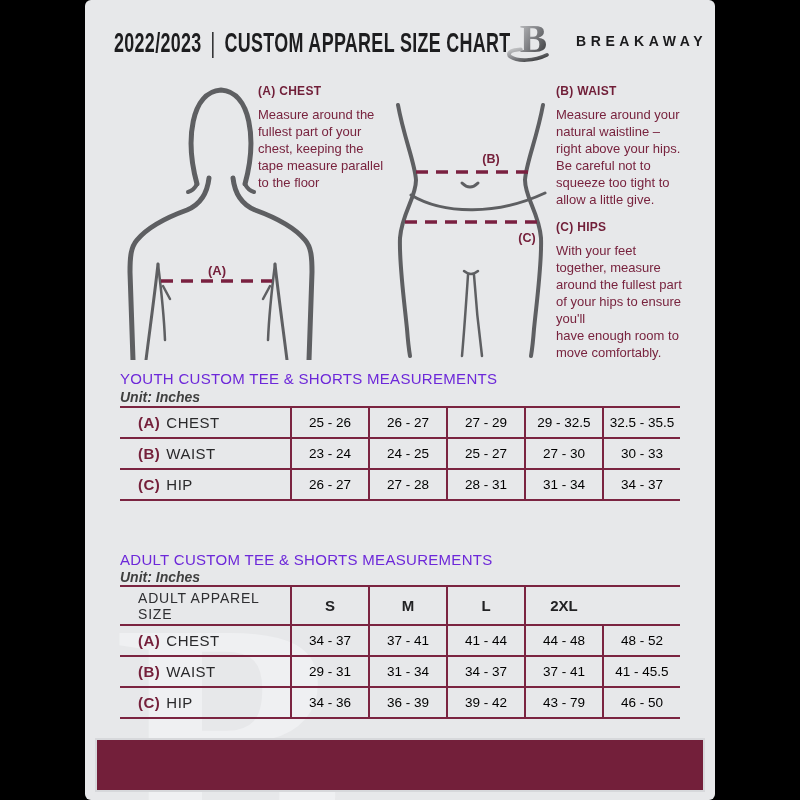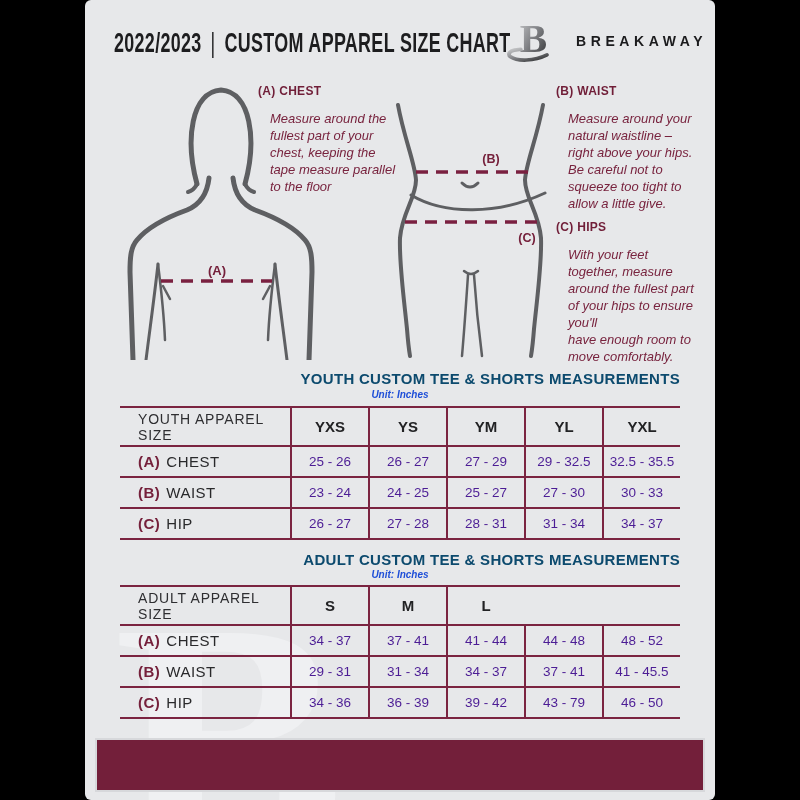--- a/index.html
+++ b/index.html
@@ -17,46 +17,46 @@
     display:inline-block; transform:scaleX(0.64); transform-origin:left center;
     font-weight:bold; font-size:28px; line-height:42px; color:#1D1D1F; letter-spacing:0.5px;
   }
   .hdr-sep { font-weight:400; margin:0 14px; color:#1D1D1F; }
   .logo { position:absolute; left:419px; top:11px; width:56px; height:56px; z-index:3; }
   .brand { position:absolute; left:491px; top:33px; font-size:14px; font-weight:bold;
     letter-spacing:4.6px; color:#1B1B1D; z-index:3;text-align:right; }
   
   .instr { position:absolute; z-index:2; }
   .instr h3 { margin:0 0 8px 0; font-size:12px; font-weight:bold; color:#701E38; letter-spacing:0.3px; }
-  .instr p { margin:12px; font-style:italic; font-size:13px; line-height:17px; color:#78233E; white-space:pre-line; }
+  .instr p { margin:0; font-size:13px; line-height:17px; color:#78233E; white-space:pre-line; }
   .pos-a { left:173px; top:84px;  width:160px; }
   .pos-b { left:471px; top:84px;  width:158px; }
   .pos-c { left:471px; top:220px; width:160px; }
   
   .fig-left  { position:absolute; left:40px;  top:80px;  z-index:1; }
   .fig-right { position:absolute; left:303px; top:103px; z-index:1; }
   
-  .sec-title { position:absolute; left:35px; width:560px; text-align:right; z-index:2;
-    font-weight:bold; font-size:15px; letter-spacing:0.3px; color:#0c4a6e; }
-  .sec-unit  { position:absolute; left:35px; width:560px; text-align:center; z-index:2;
-    font-style:italic; font-weight:bold; font-size:10px; color:#1d4ed8; }
+  .sec-title { position:absolute; left:35px; width:560px; text-align:left; z-index:2;
+    font-weight:normal; font-size:15px; letter-spacing:0.3px; color:#6d28d9; }
+  .sec-unit  { position:absolute; left:35px; width:560px; text-align:left; z-index:2;
+    font-style:italic; font-weight:bold; font-size:14px; color:#404040; }
   .t-youth-title { top:370px; } .t-youth-unit { top:389px; }
   .t-adult-title { top:551px; } .t-adult-unit { top:569px; }
   .stable { position:absolute; left:35px; width:560px; border-top:2px solid #7B2441; z-index:2; }
   .t-youth { top:406px; } .t-adult { top:585px; }
   .srow  { display:flex; border-bottom:2px solid #7B2441; }
   .shead { height:37px; } .sdata { height:29px; }
   .scell { display:flex; align-items:center; justify-content:center; box-sizing:border-box; }
   .scell.first { width:170px; justify-content:flex-start; padding-left:18px; }
   .scell.val   { width:78px; border-left:2px solid #7B2441; }
   .hlabel { font-size:14px; letter-spacing:0.8px; color:#2E2E31; }
   .hcell  { font-size:15px; font-weight:bold; color:#222224; }
   .rlabel { font-size:15px; color:#29292B; letter-spacing:0.5px; }
   .rlabel .pre { font-weight:bold; color:#75203B; margin-right:6px; }
-  .vcell  { font-size:13.5px; color:#4c1d95; }
+  .vcell  { font-size:13.5px; color:#000000; }
   
   .bar { position:absolute; left:12px; top:740px; width:606px; height:50px;
     background:#731F3A; box-shadow:0 0 0 2px #D7D8DB; z-index:4; }
   .watermark { position:absolute; left:-8px; top:540px; width:420px; height:400px; z-index:0; }
 </style>
 </head>
 <body>
 
 <div class="stage">
   <div class="content">
@@ -140,28 +140,20 @@
 around the fullest part
 of your hips to ensure
 you'll
 have enough room to
 move comfortably.</p>
     </div>
 
     <div class="sec-title t-youth-title">YOUTH CUSTOM TEE &amp; SHORTS MEASUREMENTS</div>
     <div class="sec-unit t-youth-unit">Unit: Inches</div>
     <div class="stable t-youth" id="table-youth">
-        <div class="srow shead">
-          <div class="scell first hlabel">YOUTH APPAREL SIZE</div>
-          <div class="scell val hcell">YXS</div>
-          <div class="scell val hcell">YS</div>
-          <div class="scell val hcell">YM</div>
-          <div class="scell val hcell">YL</div>
-          <div class="scell val hcell">YXL</div>
-        </div>
         <div class="srow sdata">
           <div class="scell first rlabel">
             <span class="pre">(A)</span>
             <span>CHEST</span>
           </div>
           <div class="scell val vcell">25 - 26</div>
           <div class="scell val vcell">26 - 27</div>
           <div class="scell val vcell">27 - 29</div>
           <div class="scell val vcell">29 - 32.5</div>
           <div class="scell val vcell">32.5 - 35.5</div>
@@ -191,20 +183,21 @@
       </div>
 
     <div class="sec-title t-adult-title">ADULT CUSTOM TEE &amp; SHORTS MEASUREMENTS</div>
     <div class="sec-unit t-adult-unit">Unit: Inches</div>
     <div class="stable t-adult" id="table-adult">
         <div class="srow shead">
           <div class="scell first hlabel">ADULT APPAREL SIZE</div>
           <div class="scell val hcell">S</div>
           <div class="scell val hcell">M</div>
           <div class="scell val hcell">L</div>
+          <div class="scell val hcell">2XL</div>
         </div>
         <div class="srow sdata">
           <div class="scell first rlabel">
             <span class="pre">(A)</span>
             <span>CHEST</span>
           </div>
           <div class="scell val vcell">34 - 37</div>
           <div class="scell val vcell">37 - 41</div>
           <div class="scell val vcell">41 - 44</div>
           <div class="scell val vcell">44 - 48</div>

